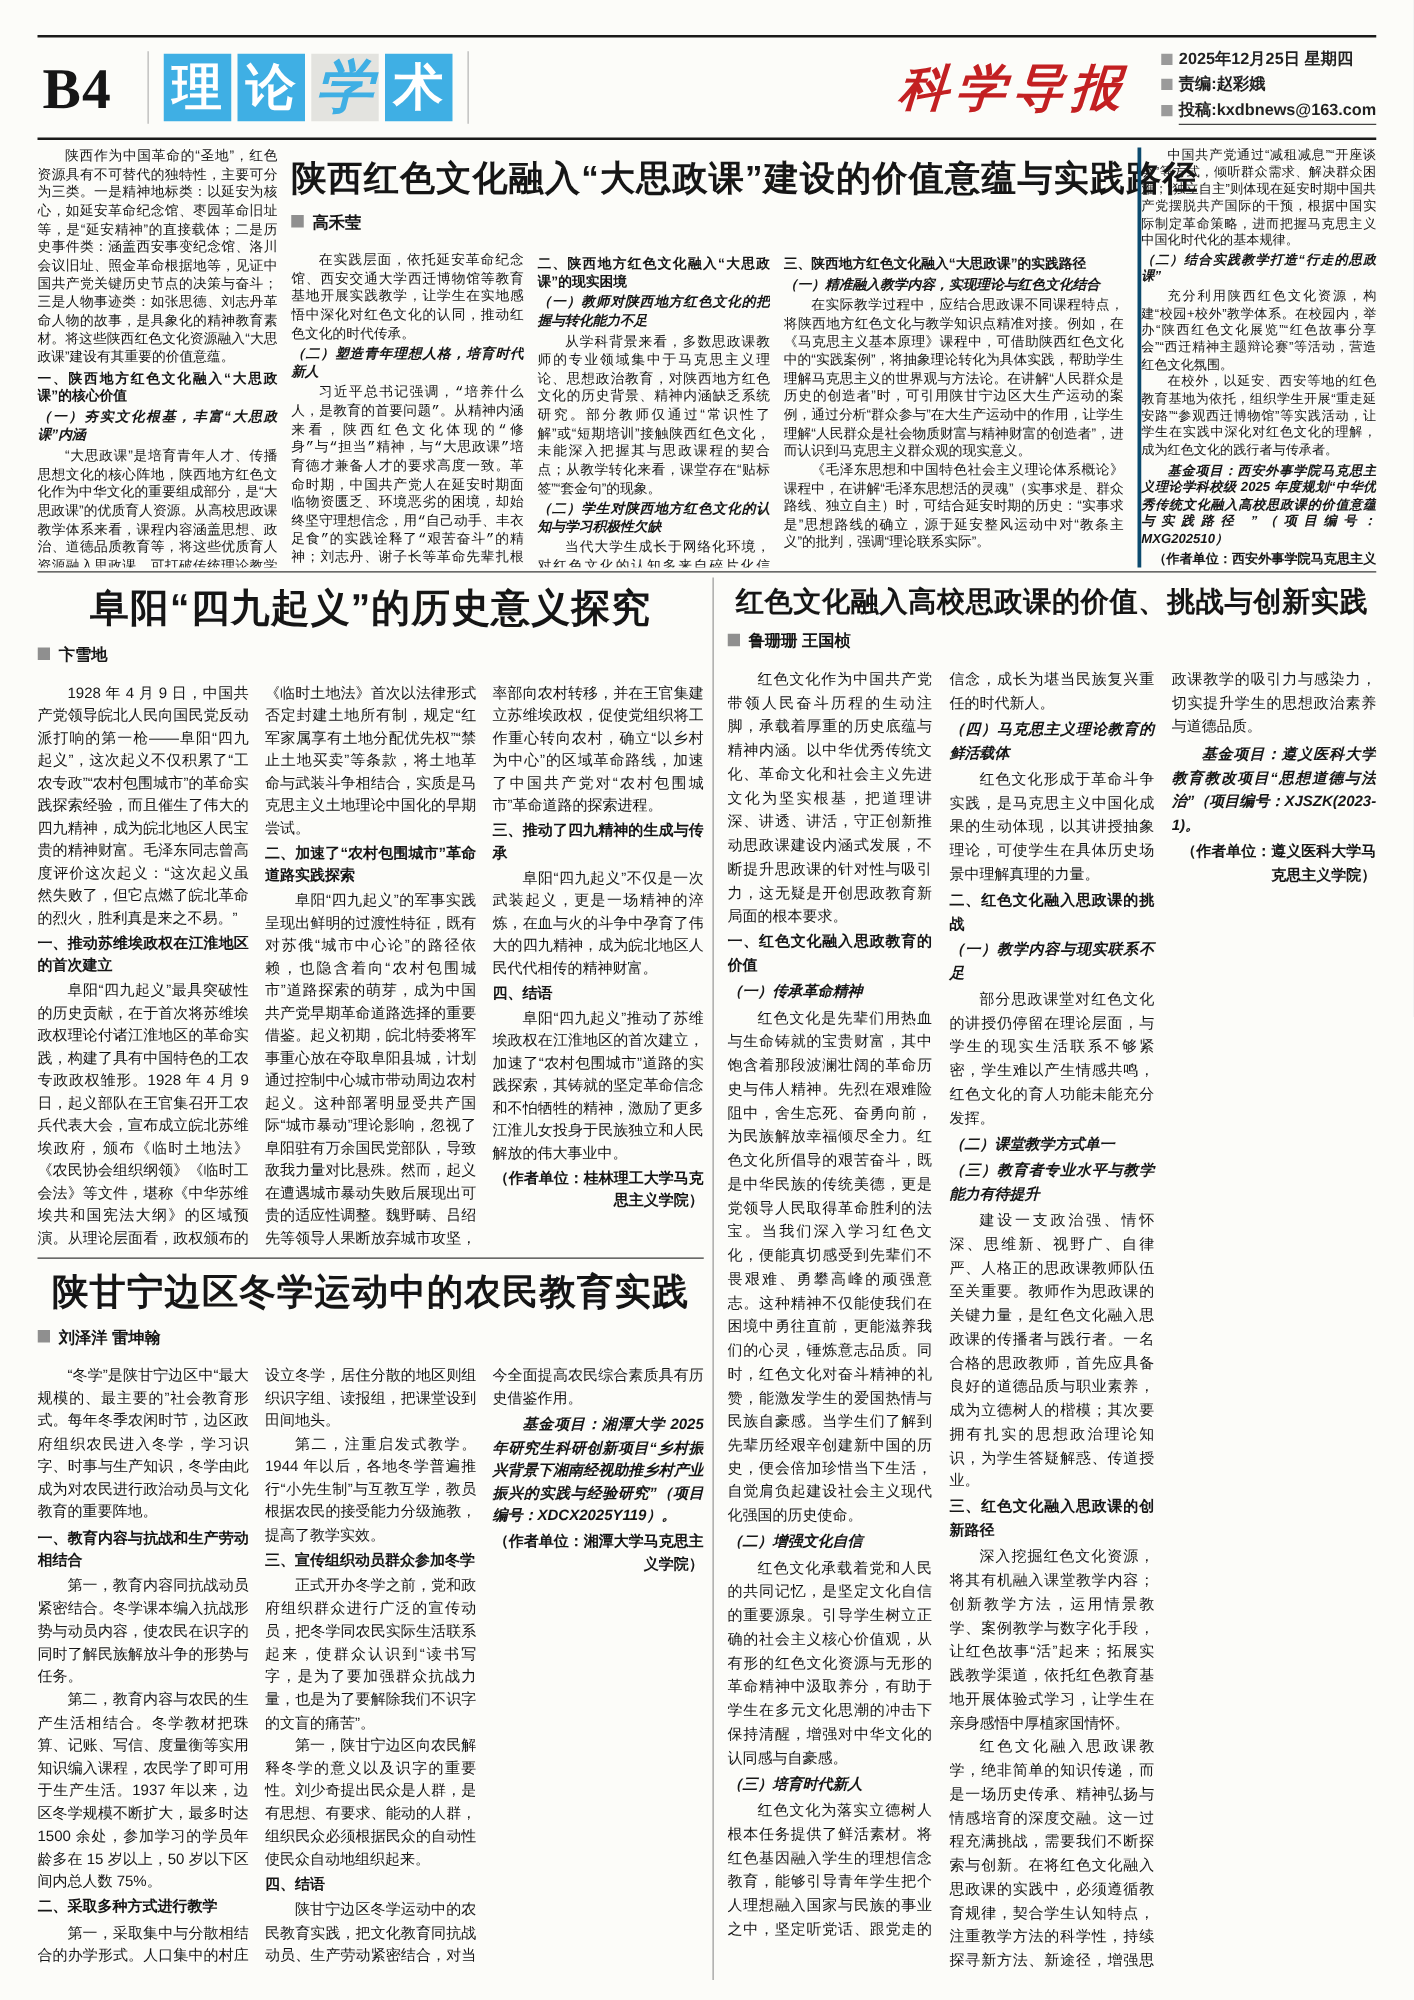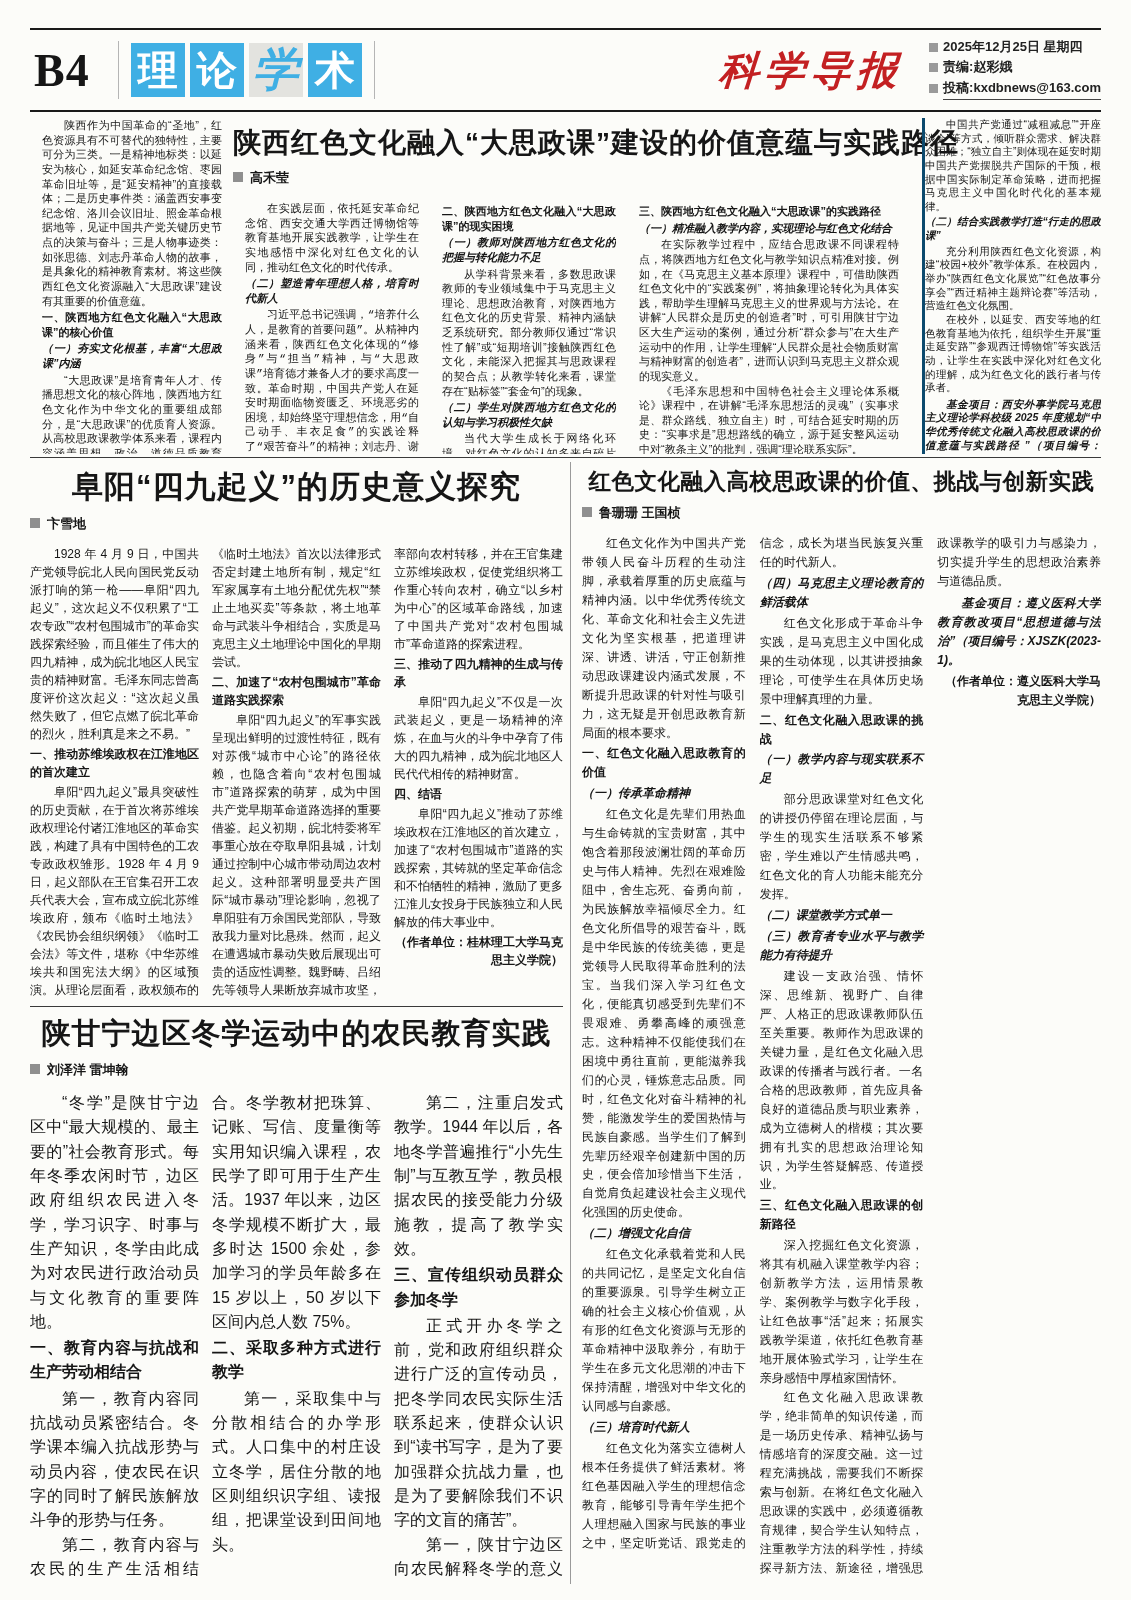--- a/index.html
+++ b/index.html
@@ -40,21 +40,21 @@
   .it-unit { font-weight:bold; text-align:right; margin-top:2px; }
   .byline { text-align:left; font-size:13px; font-weight:bold; margin-top:7px; }
   .byline .sq { display:inline-block; width:10px; height:10px; background:#8f8f8f; margin-right:7px; }
 
   
   .a1 { position:absolute; left:30px; top:118px; width:1071px; height:336px;
         display:grid; grid-template-columns:192px 186px 186px 272px 191px;
         grid-template-rows:76px 252px; column-gap:11px; row-gap:8px; }
   .a1 .headblock { grid-column:2/5; grid-row:1; text-align:center; padding-top:6px; }
   .a1 .title { font-size:28px; font-weight:bold; letter-spacing:1px; white-space:nowrap; }
-  .a1col { overflow:hidden; font-size:11px; line-height:1.33;margin-left:12px; }
+  .a1col { overflow:hidden; font-size:11px; line-height:1.33; }
   .a1 .intro { grid-column:1; grid-row:1/3; }
   .a1 .c2 { grid-column:2; grid-row:2;font-family:Liberation Mono, monospace; }
   .a1 .c3 { grid-column:3; grid-row:2; }
   .a1 .c4 { grid-column:4; grid-row:2; }
   .a1 .right { grid-column:5; grid-row:1/3; border-left:3px solid #0c4a6e; padding-left:0; font-size:10.5px; line-height:1.3; }
 
   .hr-full { position:absolute; left:30px; right:30px; top:457px; border-top:1px solid #3a3a3a; }
   .vline-mid { position:absolute; left:570px; top:462px; height:1122px; border-left:1px solid #9a9a9a; }
   .hr-left { position:absolute; left:30px; width:533px; top:1006px; border-top:1px solid #3a3a3a; }
 
@@ -64,21 +64,21 @@
   .a2 { left:30px; top:466px; width:533px; height:538px; }
   .a2 .title2 { font-size:31px; letter-spacing:1px; }
   .a2 .cols { margin-top:12px; height:462px; column-count:3; column-gap:13px; column-fill:auto; font-size:12px; line-height:1.5; overflow:hidden; }
 
   .a3 { left:582px; top:466px; width:519px; height:1118px; }
   .a3 .title2 { font-size:22.5px; letter-spacing:0.5px; white-space:nowrap; }
   .a3 .cols { margin-top:12px; height:1046px; column-count:3; column-gap:14px; column-fill:auto; font-size:12px; line-height:1.58; overflow:hidden; }
 
   .a4 { left:30px; top:1014px; width:533px; height:570px; }
   .a4 .title2 { font-size:29px; letter-spacing:1px; }
-  .a4 .cols { margin-top:12px; height:492px; column-count:3; column-gap:13px; column-fill:auto; font-size:16px; line-height:1.52; overflow:hidden; }
+  .a4 .cols { margin-top:12px; height:492px; column-count:3; column-gap:13px; column-fill:auto; font-size:12px; line-height:1.52; overflow:hidden; }
 </style>
 </head>
 <body>
 
 <div class="page">
 
   <div class="toprule"></div>
 
   <div class="header">
     <div class="edition">B4</div>
@@ -204,17 +204,18 @@
         <div class="it it-p">第一，教育内容同抗战动员紧密结合。冬学课本编入抗战形势与动员内容，使农民在识字的同时了解民族解放斗争的形势与任务。</div>
         <div class="it it-p">第二，教育内容与农民的生产生活相结合。冬学教材把珠算、记账、写信、度量衡等实用知识编入课程，农民学了即可用于生产生活。1937 年以来，边区冬学规模不断扩大，最多时达 1500 余处，参加学习的学员年龄多在 15 岁以上，50 岁以下区间内总人数 75%。</div>
         <div class="it it-h">二、采取多种方式进行教学</div>
         <div class="it it-p">第一，采取集中与分散相结合的办学形式。人口集中的村庄设立冬学，居住分散的地区则组织识字组、读报组，把课堂设到田间地头。</div>
         <div class="it it-p">第二，注重启发式教学。1944 年以后，各地冬学普遍推行“小先生制”与互教互学，教员根据农民的接受能力分级施教，提高了教学实效。</div>
         <div class="it it-h">三、宣传组织动员群众参加冬学</div>
         <div class="it it-p">正式开办冬学之前，党和政府组织群众进行广泛的宣传动员，把冬学同农民实际生活联系起来，使群众认识到“读书写字，是为了要加强群众抗战力量，也是为了要解除我们不识字的文盲的痛苦”。</div>
         <div class="it it-p">第一，陕甘宁边区向农民解释冬学的意义以及识字的重要性。刘少奇提出民众是人群，是有思想、有要求、能动的人群，组织民众必须根据民众的自动性使民众自动地组织起来。</div>
         <div class="it it-h">四、结语</div>
         <div class="it it-p">陕甘宁边区冬学运动中的农民教育实践，把文化教育同抗战动员、生产劳动紧密结合，对当今全面提高农民综合素质具有历史借鉴作用。</div>
+        <div class="it it-fund">基金项目：湘潭大学 2025 年研究生科研创新项目“乡村振兴背景下湘南经视助推乡村产业振兴的实践与经验研究”（项目编号：XDCX2025Y119）。</div>
         <div class="it it-unit">（作者单位：湘潭大学马克思主义学院）</div>
       </div>
   </div>
 
 </div>
 
 </body></html>

